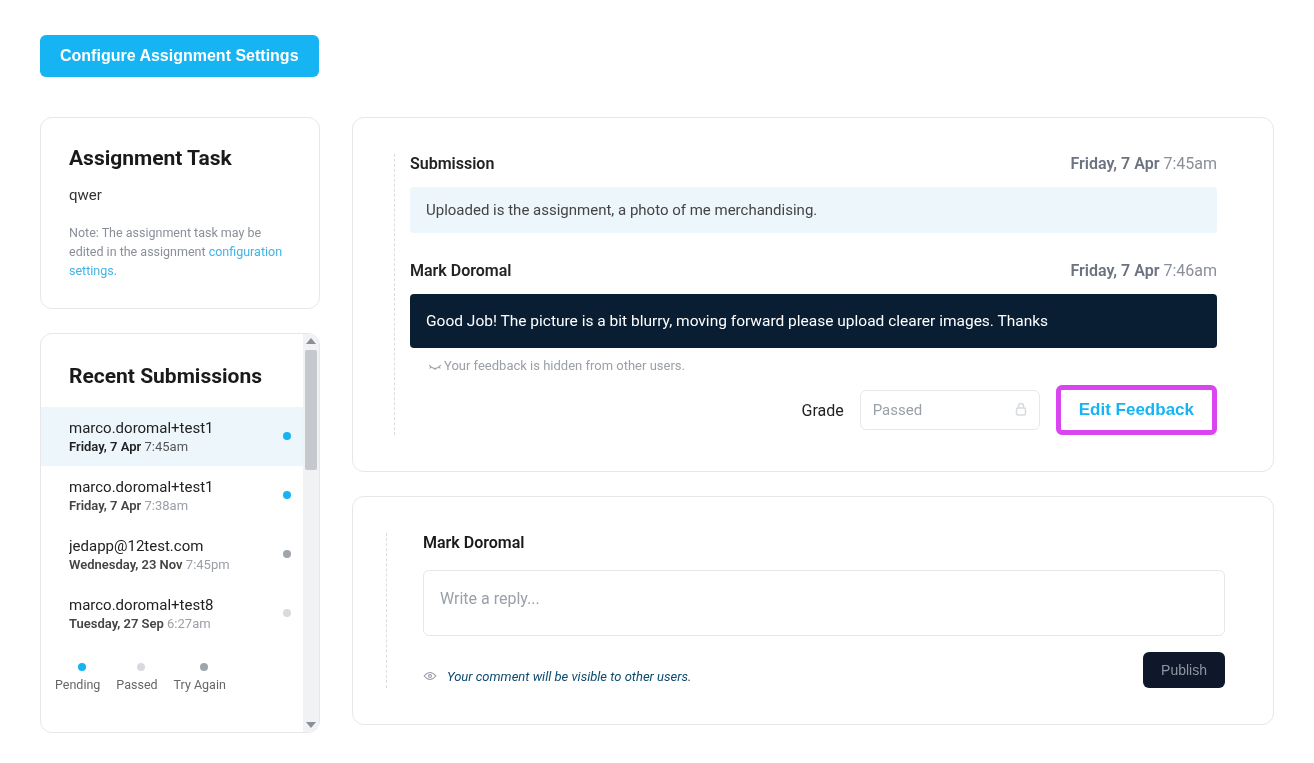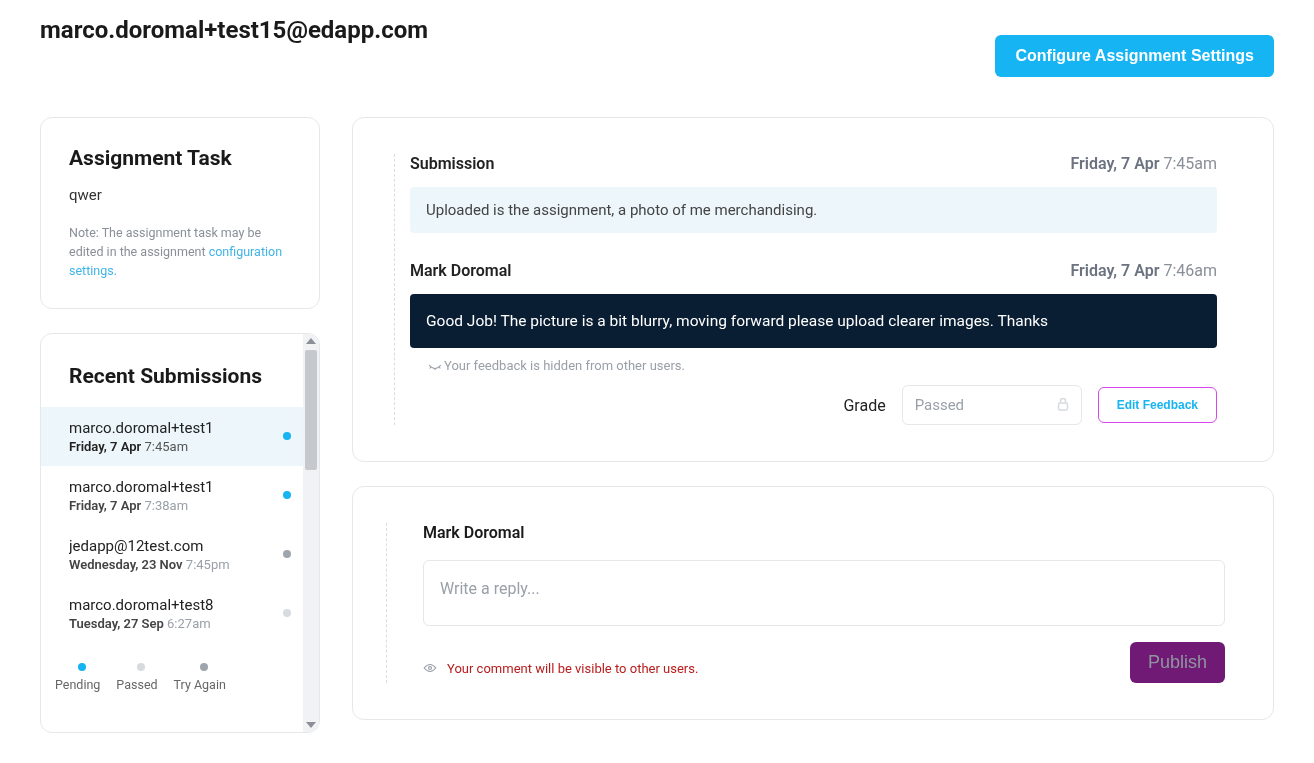--- a/index.html
+++ b/index.html
@@ -212,26 +212,26 @@
     width: 180px;
     display: flex;
     justify-content: space-between;
     align-items: center;
     color: #9aa0a8;
     font-size: 15px;
     background: #fff;
   }
   .lock-icon { color: #d7dbe0; font-size: 14px; }
   .btn-outline {
-    border: 1px solid #d946ef;
+    border: 5px solid #d946ef;
     background: #fff;
     color: #16b4f2;
     border-radius: 6px;
     padding: 10px 18px;
-    font-size: 12px;
+    font-size: 17px;
     font-weight: 600;
     cursor: pointer;
   }
 
   .reply-card {
     padding: 36px 48px;
   }
   .reply-thread {
     border-left: 1px dashed #d9dde2;
     padding-left: 36px;
@@ -248,41 +248,41 @@
     font-size: 16px;
     color: #333;
     outline: none;
     height: 66px;
     resize: none;
     font-family: inherit;
   }
   .reply-input::placeholder { color: #9aa0a8; }
   .visible-note {
     display: flex; align-items: center; gap: 10px;
-    color: #b91c1c; font-size: 13px;
+    color: #0c4a6e; font-size: 13px;
     margin-top: 12px;
+    font-style: italic;
   }
   .btn-disabled {
-    background: #701a75;
+    background: #0f172a;
     color: #8f96a0;
     border: none;
     border-radius: 6px;
     padding: 10px 18px;
-    font-size: 18px;
+    font-size: 14px;
     cursor: not-allowed;
   }
   .reply-bottom {
     display: flex; justify-content: space-between; align-items: center; margin-top: 12px;
   }
 </style>
 </head>
 <body>
 
 <div class="header">
-  <h1 class="page-title">marco.doromal+test15@edapp.com</h1>
   <button class="btn-primary">Configure Assignment Settings</button>
 </div>
 
 <div class="layout">
 
   <div class="left-col">
 
     <div class="card task-card">
       <div class="task-title">Assignment Task</div>
       <div class="task-value">qwer</div>

